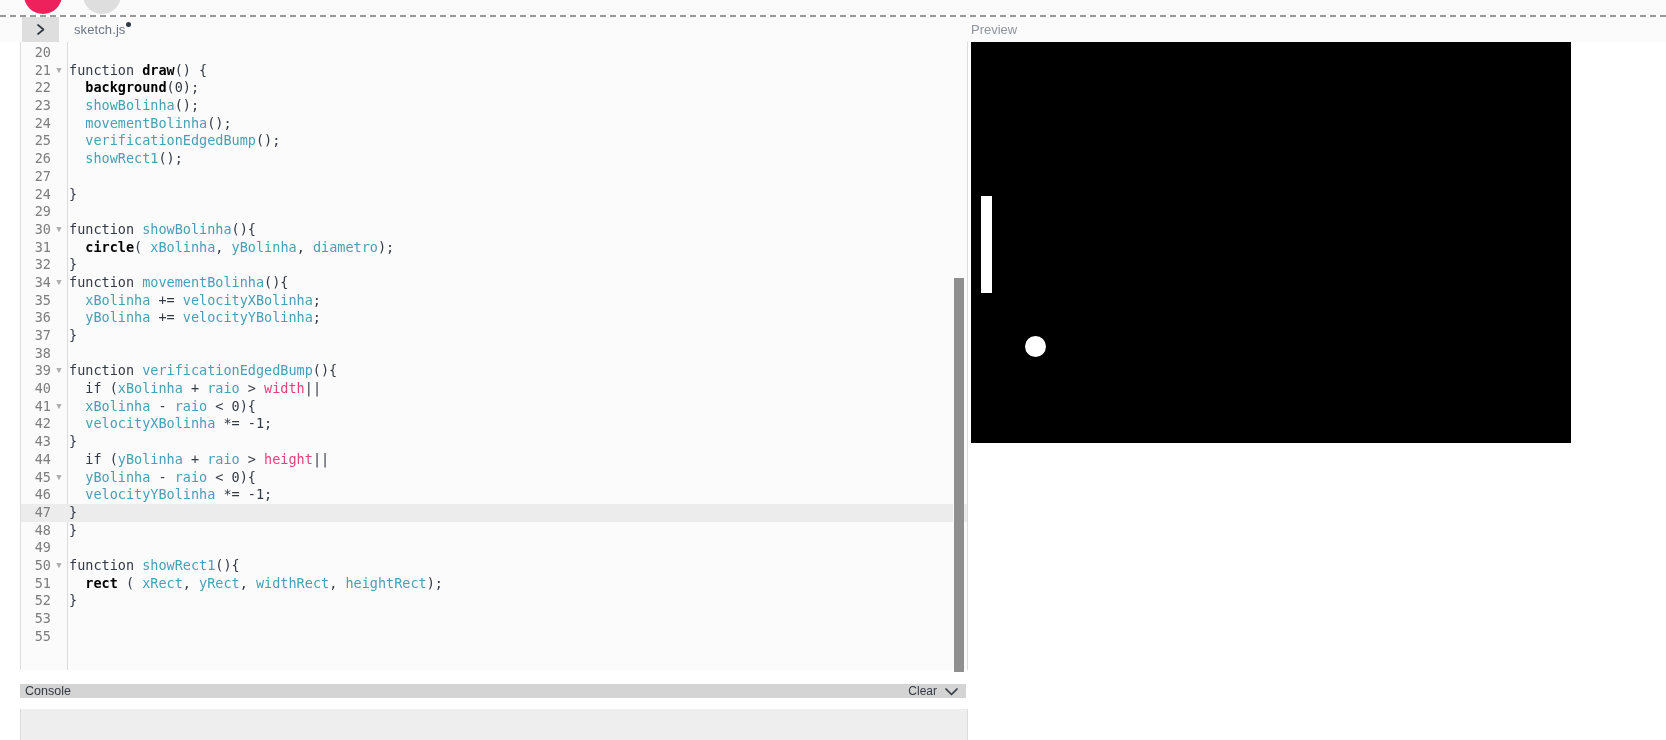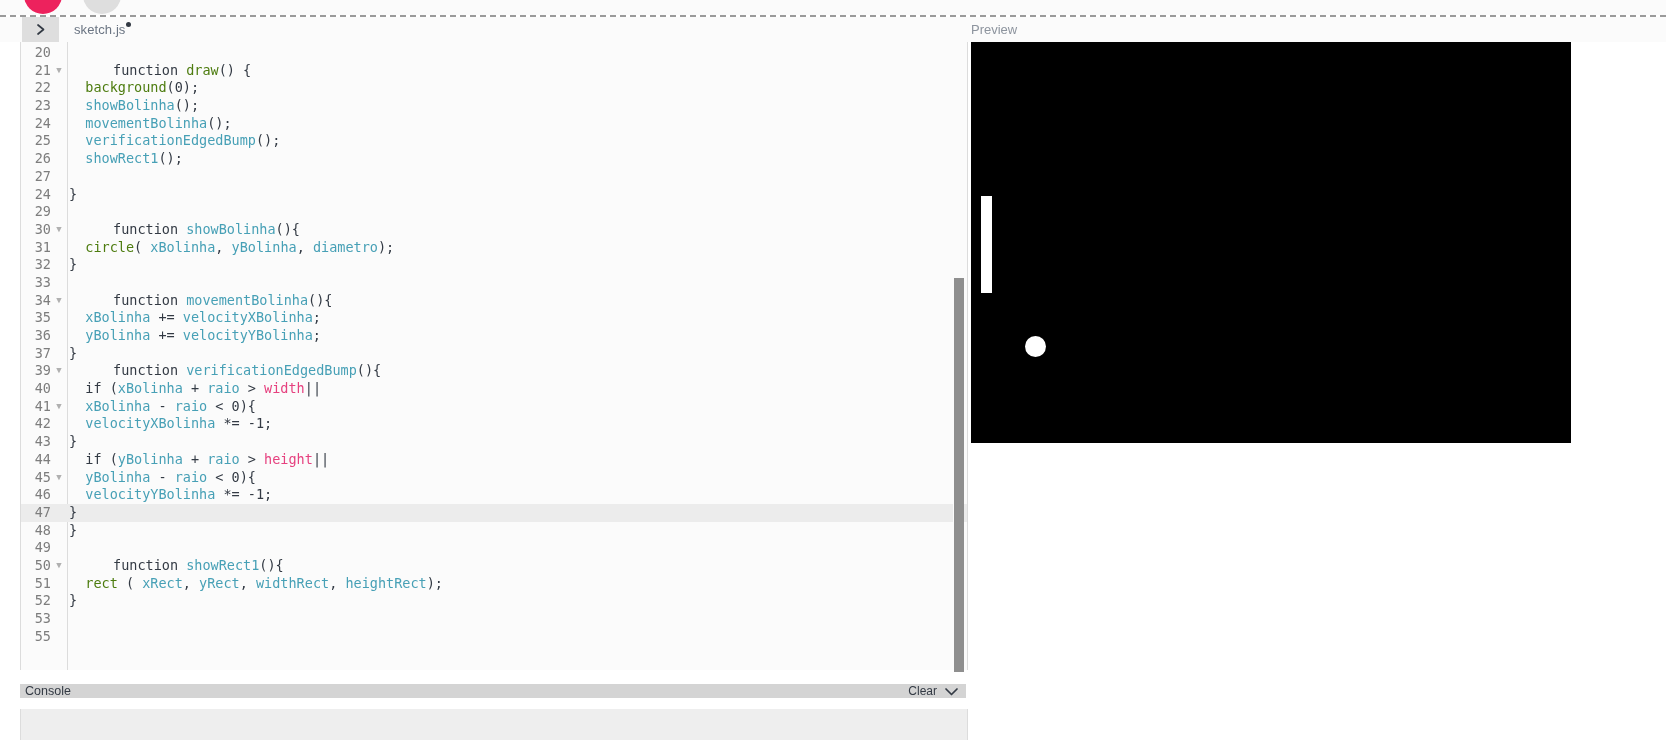--- a/index.html
+++ b/index.html
@@ -139,22 +139,22 @@
     left: 48px; top: 0;
     color: #333a44;
   }
   #code-rows {
     position: absolute;
     left: 0; top: 2px;
     width: 946px;
   }
 
   
-  .t-kw      { color: #333a44; padding-left: 44px; }
-  .t-bi      { color: #4d7c0f; font-weight: normal; }
+  .t-kw      { color: #333a44; }
+  .t-bi      { color: #000000; font-weight: bold; }
   .t-var     { color: #47a0b6; }
   .t-p5      { color: #e6417f; }
   .t-plain   { color: #333a44; }
 
   
   #editor-scrollbar-track {
     position: absolute;
     left: 953px; top: 42px;
     width: 11px; height: 628px;
     background: #fbfbfb;
@@ -254,25 +254,25 @@
       <div class="code-line"><span class="ln">23</span><span class="code-text"><span class="t-plain">  </span><span class="t-var">showBolinha</span><span class="t-plain">();</span></span></div>
       <div class="code-line"><span class="ln">24</span><span class="code-text"><span class="t-plain">  </span><span class="t-var">movementBolinha</span><span class="t-plain">();</span></span></div>
       <div class="code-line"><span class="ln">25</span><span class="code-text"><span class="t-plain">  </span><span class="t-var">verificationEdgedBump</span><span class="t-plain">();</span></span></div>
       <div class="code-line"><span class="ln">26</span><span class="code-text"><span class="t-plain">  </span><span class="t-var">showRect1</span><span class="t-plain">();</span></span></div>
       <div class="code-line"><span class="ln">27</span><span class="code-text"></span></div>
       <div class="code-line"><span class="ln">24</span><span class="code-text"><span class="t-plain">}</span></span></div>
       <div class="code-line"><span class="ln">29</span><span class="code-text"></span></div>
       <div class="code-line"><span class="ln">30</span><span class="fold">▼</span><span class="code-text"><span class="t-kw">function </span><span class="t-var">showBolinha</span><span class="t-plain">(){</span></span></div>
       <div class="code-line"><span class="ln">31</span><span class="code-text"><span class="t-plain">  </span><span class="t-bi">circle</span><span class="t-plain">( </span><span class="t-var">xBolinha</span><span class="t-plain">, </span><span class="t-var">yBolinha</span><span class="t-plain">, </span><span class="t-var">diametro</span><span class="t-plain">);</span></span></div>
       <div class="code-line"><span class="ln">32</span><span class="code-text"><span class="t-plain">}</span></span></div>
-      <div class="code-line"><span class="ln">33</span><span class="code-text"></span></div>
       <div class="code-line"><span class="ln">34</span><span class="fold">▼</span><span class="code-text"><span class="t-kw">function </span><span class="t-var">movementBolinha</span><span class="t-plain">(){</span></span></div>
       <div class="code-line"><span class="ln">35</span><span class="code-text"><span class="t-plain">  </span><span class="t-var">xBolinha</span><span class="t-plain"> += </span><span class="t-var">velocityXBolinha</span><span class="t-plain">;</span></span></div>
       <div class="code-line"><span class="ln">36</span><span class="code-text"><span class="t-plain">  </span><span class="t-var">yBolinha</span><span class="t-plain"> += </span><span class="t-var">velocityYBolinha</span><span class="t-plain">;</span></span></div>
       <div class="code-line"><span class="ln">37</span><span class="code-text"><span class="t-plain">}</span></span></div>
+      <div class="code-line"><span class="ln">38</span><span class="code-text"></span></div>
       <div class="code-line"><span class="ln">39</span><span class="fold">▼</span><span class="code-text"><span class="t-kw">function </span><span class="t-var">verificationEdgedBump</span><span class="t-plain">(){</span></span></div>
       <div class="code-line"><span class="ln">40</span><span class="code-text"><span class="t-plain">  if (</span><span class="t-var">xBolinha</span><span class="t-plain"> + </span><span class="t-var">raio</span><span class="t-plain"> &gt; </span><span class="t-p5">width</span><span class="t-plain">||</span></span></div>
       <div class="code-line"><span class="ln">41</span><span class="fold">▼</span><span class="code-text"><span class="t-plain">  </span><span class="t-var">xBolinha</span><span class="t-plain"> - </span><span class="t-var">raio</span><span class="t-plain"> &lt; 0){</span></span></div>
       <div class="code-line"><span class="ln">42</span><span class="code-text"><span class="t-plain">  </span><span class="t-var">velocityXBolinha</span><span class="t-plain"> *= -1;</span></span></div>
       <div class="code-line"><span class="ln">43</span><span class="code-text"><span class="t-plain">}</span></span></div>
       <div class="code-line"><span class="ln">44</span><span class="code-text"><span class="t-plain">  if (</span><span class="t-var">yBolinha</span><span class="t-plain"> + </span><span class="t-var">raio</span><span class="t-plain"> &gt; </span><span class="t-p5">height</span><span class="t-plain">||</span></span></div>
       <div class="code-line"><span class="ln">45</span><span class="fold">▼</span><span class="code-text"><span class="t-plain">  </span><span class="t-var">yBolinha</span><span class="t-plain"> - </span><span class="t-var">raio</span><span class="t-plain"> &lt; 0){</span></span></div>
       <div class="code-line"><span class="ln">46</span><span class="code-text"><span class="t-plain">  </span><span class="t-var">velocityYBolinha</span><span class="t-plain"> *= -1;</span></span></div>
       <div class="code-line active"><span class="ln">47</span><span class="code-text"><span class="t-plain">}</span></span></div>
       <div class="code-line"><span class="ln">48</span><span class="code-text"><span class="t-plain">}</span></span></div>

